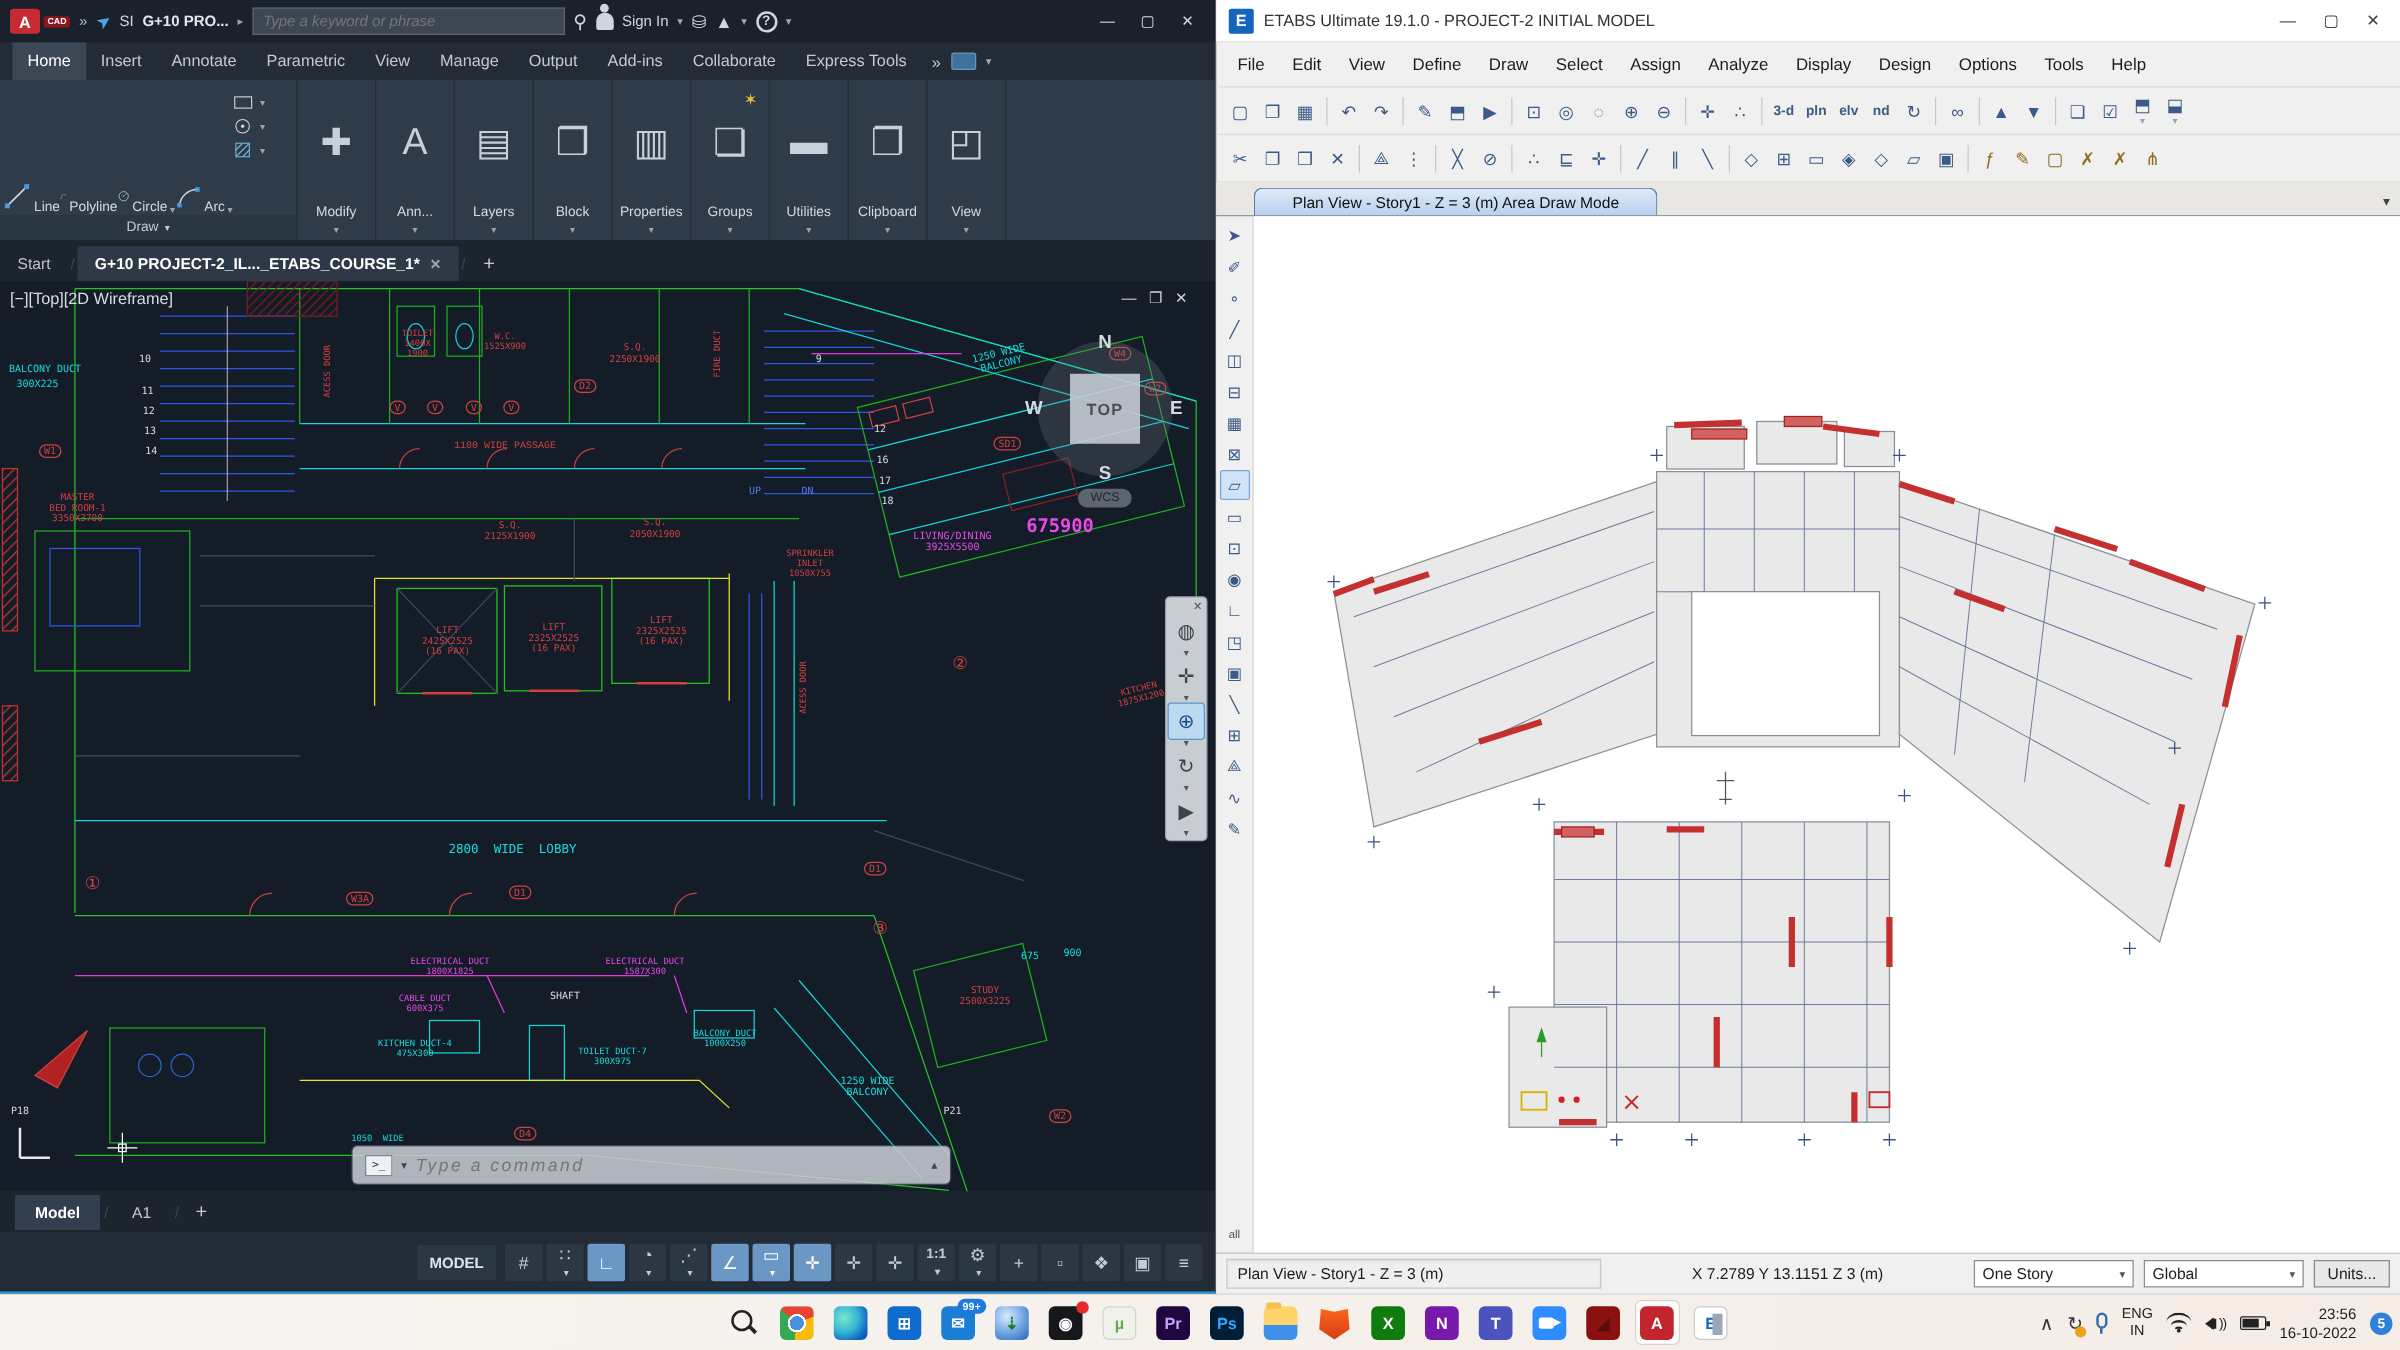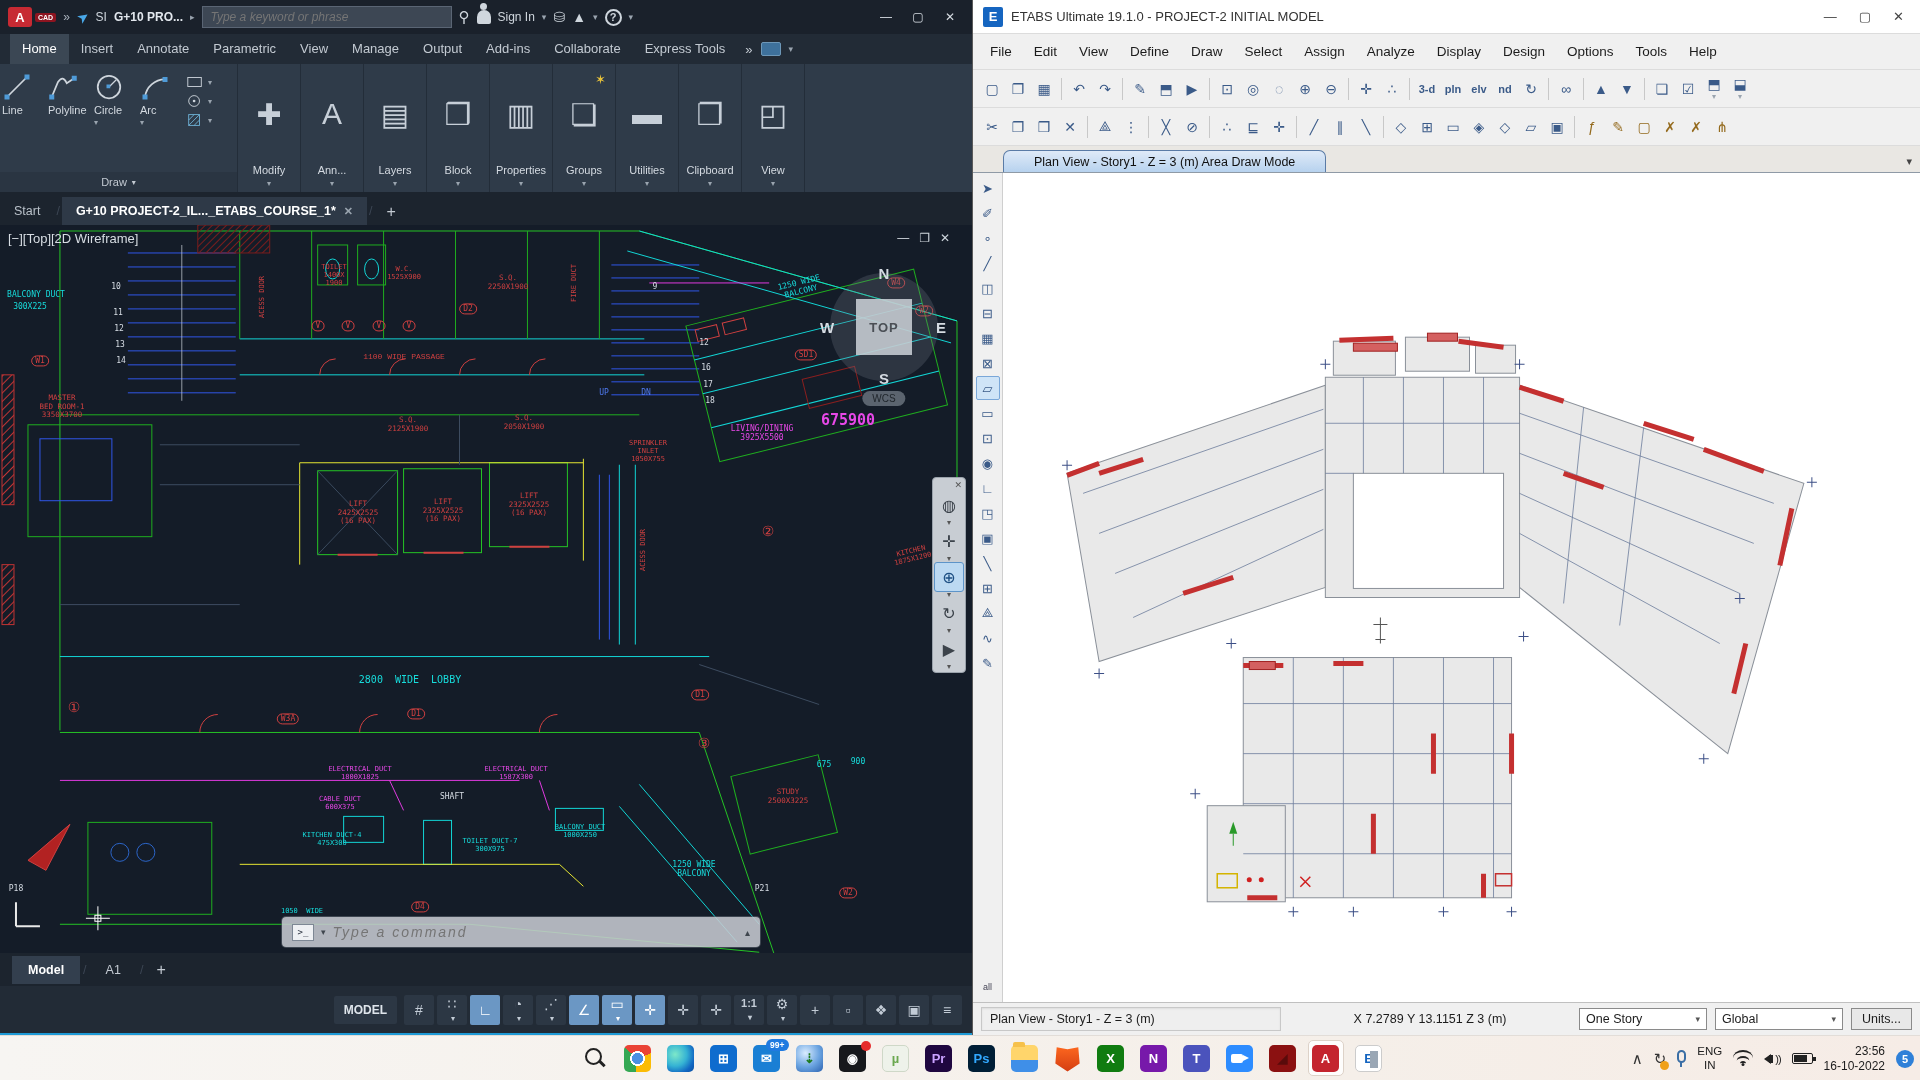--- a/index.html
+++ b/index.html
@@ -25,21 +25,21 @@
 
   .acad-ribbontabs{height:30px;background:#222b36;display:flex;align-items:stretch;padding-left:10px;color:#c3cad2;font-size:13px;flex:0 0 auto}
   .acad-tab{padding:7px 12px 5px;cursor:default;white-space:nowrap}
   .acad-tab.active{background:#3b4754;color:#fff}
   .ribbon-more{margin-left:8px;display:flex;align-items:center;gap:8px;color:#c3cad2}
   .ribbon-more .mini-img{width:20px;height:14px;background:#3e719c;border:1px solid #6d97b8;border-radius:2px}
 
   .acad-ribbon{height:128px;background:#2f3b49;display:flex;flex:0 0 auto}
   .draw-panel{width:238px;display:flex;flex-direction:column;border-right:1px solid #232d39}
   .draw-tools{flex:1;display:flex;align-items:stretch;padding:4px 2px 0}
-  .dtool{width:46px;display:flex;flex-direction:column;align-items:flex-start;justify-content:flex-start;gap:2px;color:#d4dae1;font-size:11px}
+  .dtool{width:46px;display:flex;flex-direction:row;align-items:flex-end;justify-content:flex-start;gap:2px;color:#d4dae1;font-size:11px}
   .dtool svg{width:30px;height:30px;margin-top:4px}
   .dtool .dcaret{font-size:8px;color:#9aa4af}
   .small-col{display:flex;flex-direction:column;justify-content:flex-start;gap:3px;padding-top:6px}
   .srow{display:flex;align-items:center;gap:4px;color:#9aa4af}
   .srow svg{width:18px;height:16px}
   .panel-footer{height:20px;background:#2a3542;color:#c3cad2;font-size:11px;display:flex;align-items:center;justify-content:center;gap:5px}
   .big-panel{width:63px;display:flex;flex-direction:column;align-items:center;border-right:1px solid #232d39;color:#d4dae1}
   .big-panel .glyph{flex:1;display:grid;place-items:center;font-size:30px;color:#c7cfd8;position:relative;width:100%}
   .big-panel .accent{position:absolute;right:9px;top:8px;color:#e8c23a;font-size:13px}
   .big-panel .lbl{font-size:11px;white-space:nowrap}

